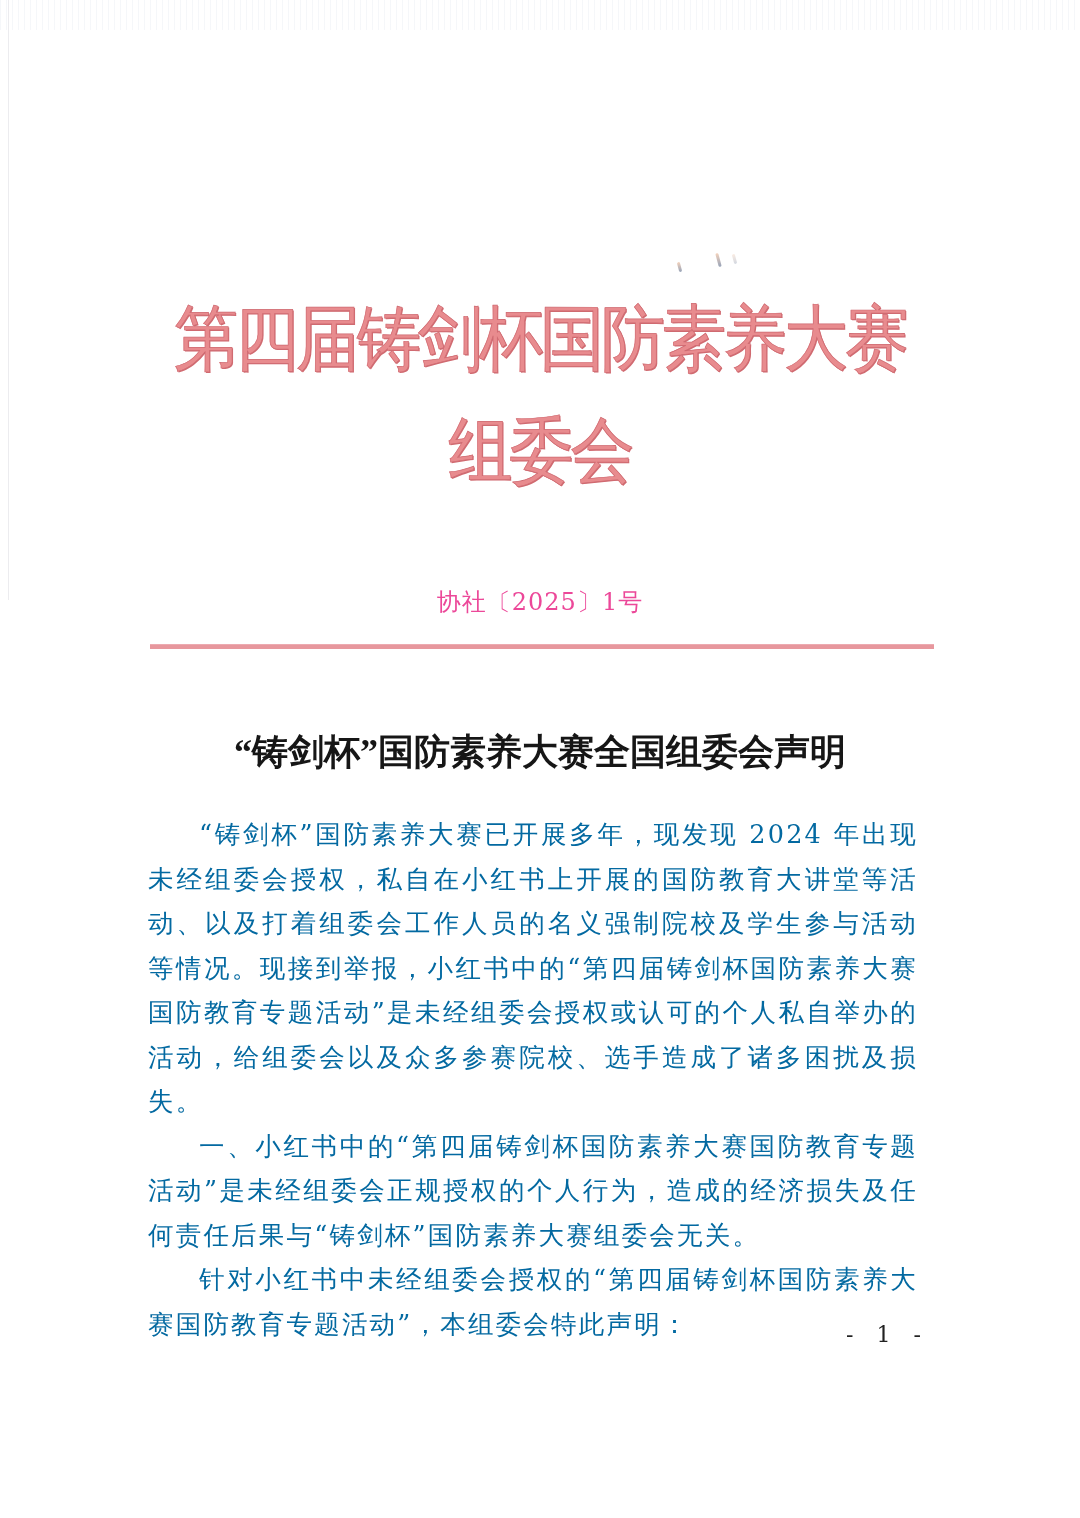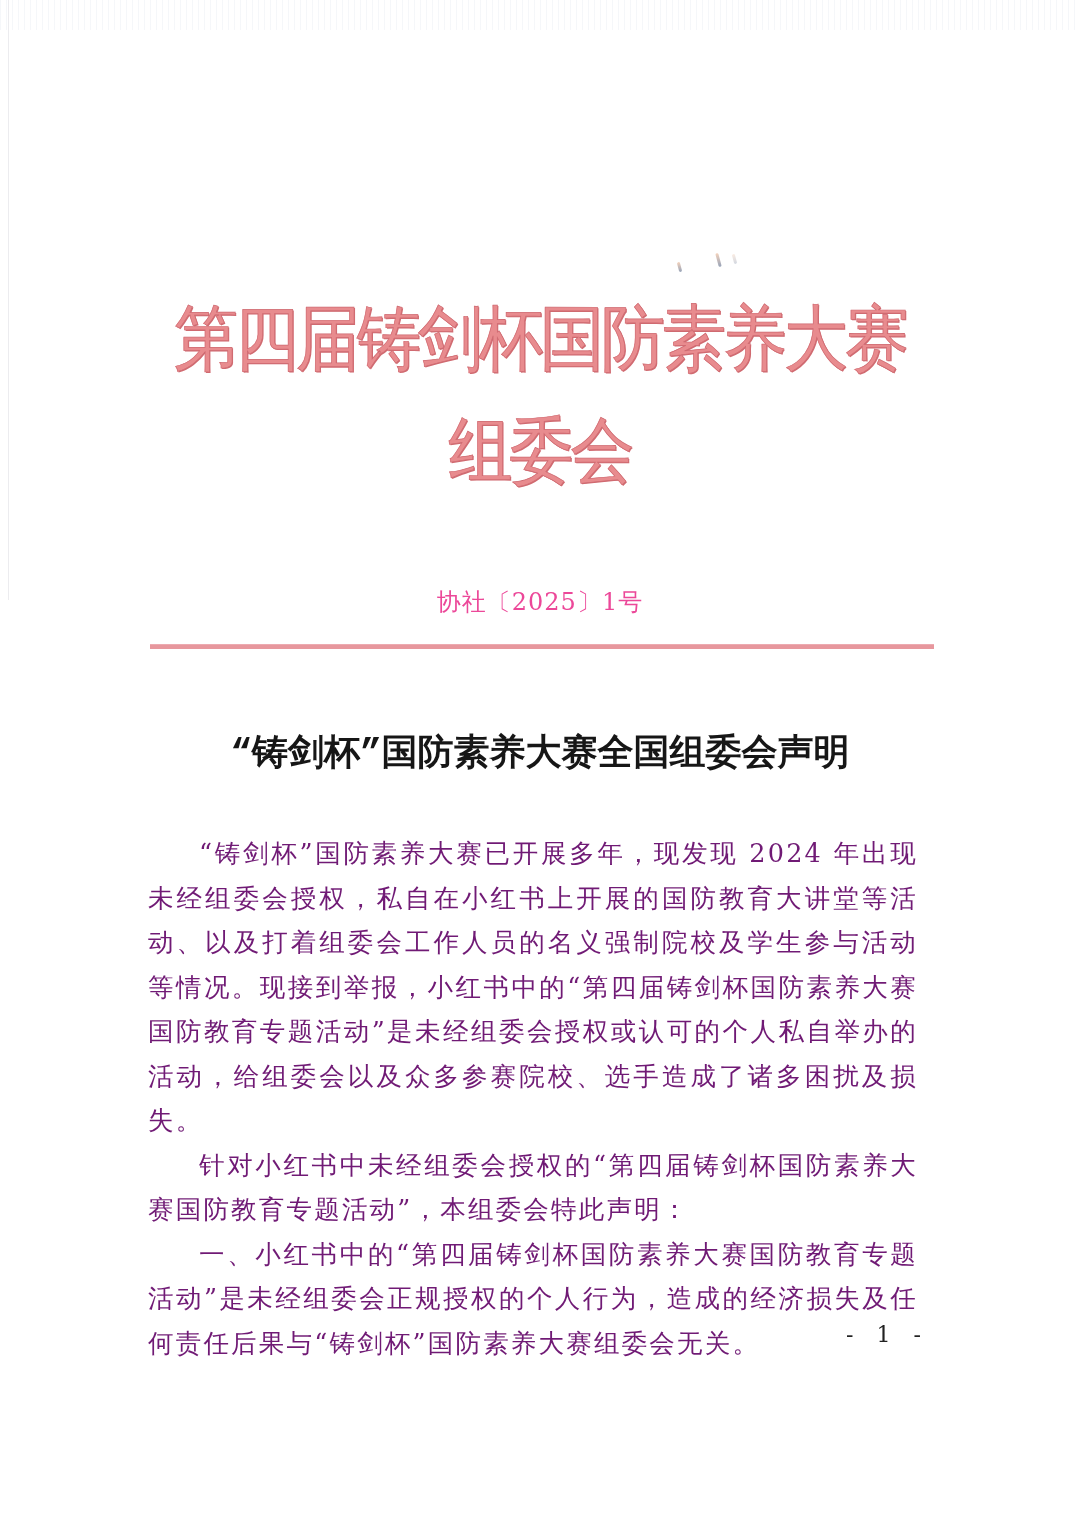--- a/index.html
+++ b/index.html
@@ -81,34 +81,33 @@
     }
     .doc-title {
       position: absolute;
       top: 728px;
       left: 0; width: 1080px;
       text-align: center;
       font-size: 36px;
       font-weight: bold;
       letter-spacing: 0px;
       color: #161616;
-      font-family: Liberation Mono, monospace;
+      font-family: Liberation Serif, serif;
     }
     .body {
       position: absolute;
       left: 148px;
       top: 812px;
       width: 770px;
       font-size: 25.5px;
       line-height: 44.5px;
       letter-spacing: 2.2px;
-      color: #701a75;
+      color: #0369a1;
       text-align: justify;
       font-family: "DejaVu Serif", "Liberation Serif", serif;
-      margin-top: 19px;
     }
     .body p {
       margin: 0;
       text-indent: 2em;
     }
     .page-number {
       position: absolute;
       top: 1322px;
       left: 846px;
       font-size: 22px;
@@ -129,17 +128,17 @@
 <div class="header-title header-line-2">组委会</div>
 
 <div class="doc-number">协社〔2025〕1号</div>
 
 <div class="red-rule"></div>
 
 <div class="doc-title">“铸剑杯”国防素养大赛全国组委会声明</div>
 
 <div class="body">
   <p>“铸剑杯”国防素养大赛已开展多年，现发现 2024 年出现未经组委会授权，私自在小红书上开展的国防教育大讲堂等活动、以及打着组委会工作人员的名义强制院校及学生参与活动等情况。现接到举报，小红书中的“第四届铸剑杯国防素养大赛国防教育专题活动”是未经组委会授权或认可的个人私自举办的活动，给组委会以及众多参赛院校、选手造成了诸多困扰及损失。</p>
+  <p>一、小红书中的“第四届铸剑杯国防素养大赛国防教育专题活动”是未经组委会正规授权的个人行为，造成的经济损失及任何责任后果与“铸剑杯”国防素养大赛组委会无关。</p>
   <p>针对小红书中未经组委会授权的“第四届铸剑杯国防素养大赛国防教育专题活动”，本组委会特此声明：</p>
-  <p>一、小红书中的“第四届铸剑杯国防素养大赛国防教育专题活动”是未经组委会正规授权的个人行为，造成的经济损失及任何责任后果与“铸剑杯”国防素养大赛组委会无关。</p>
 </div>
 
 <div class="page-number">- 1 -</div>
 
 </body></html>

